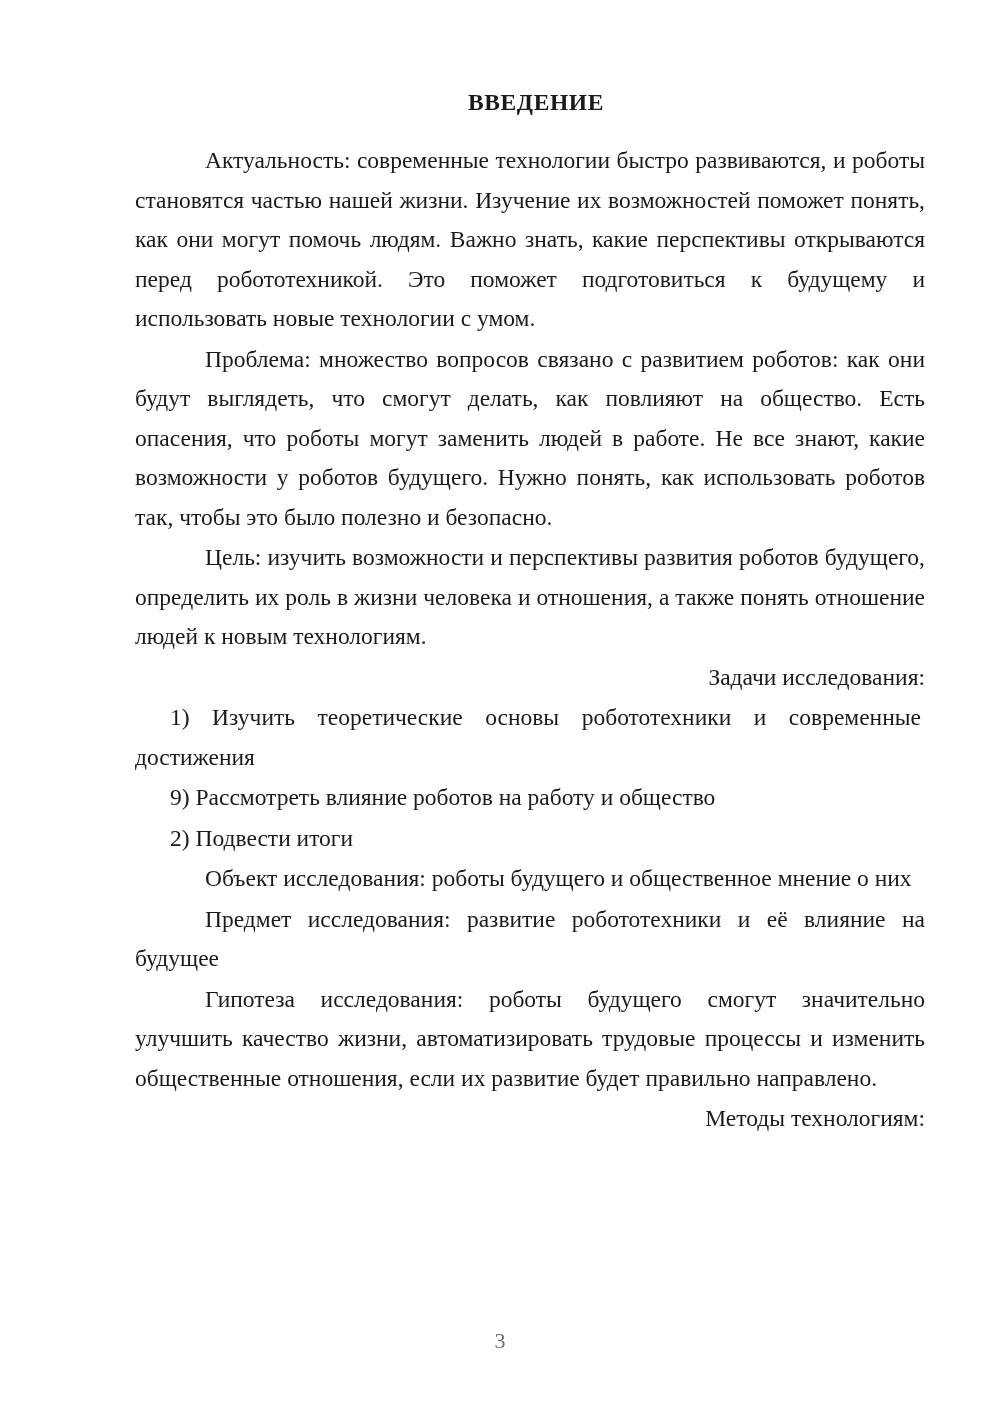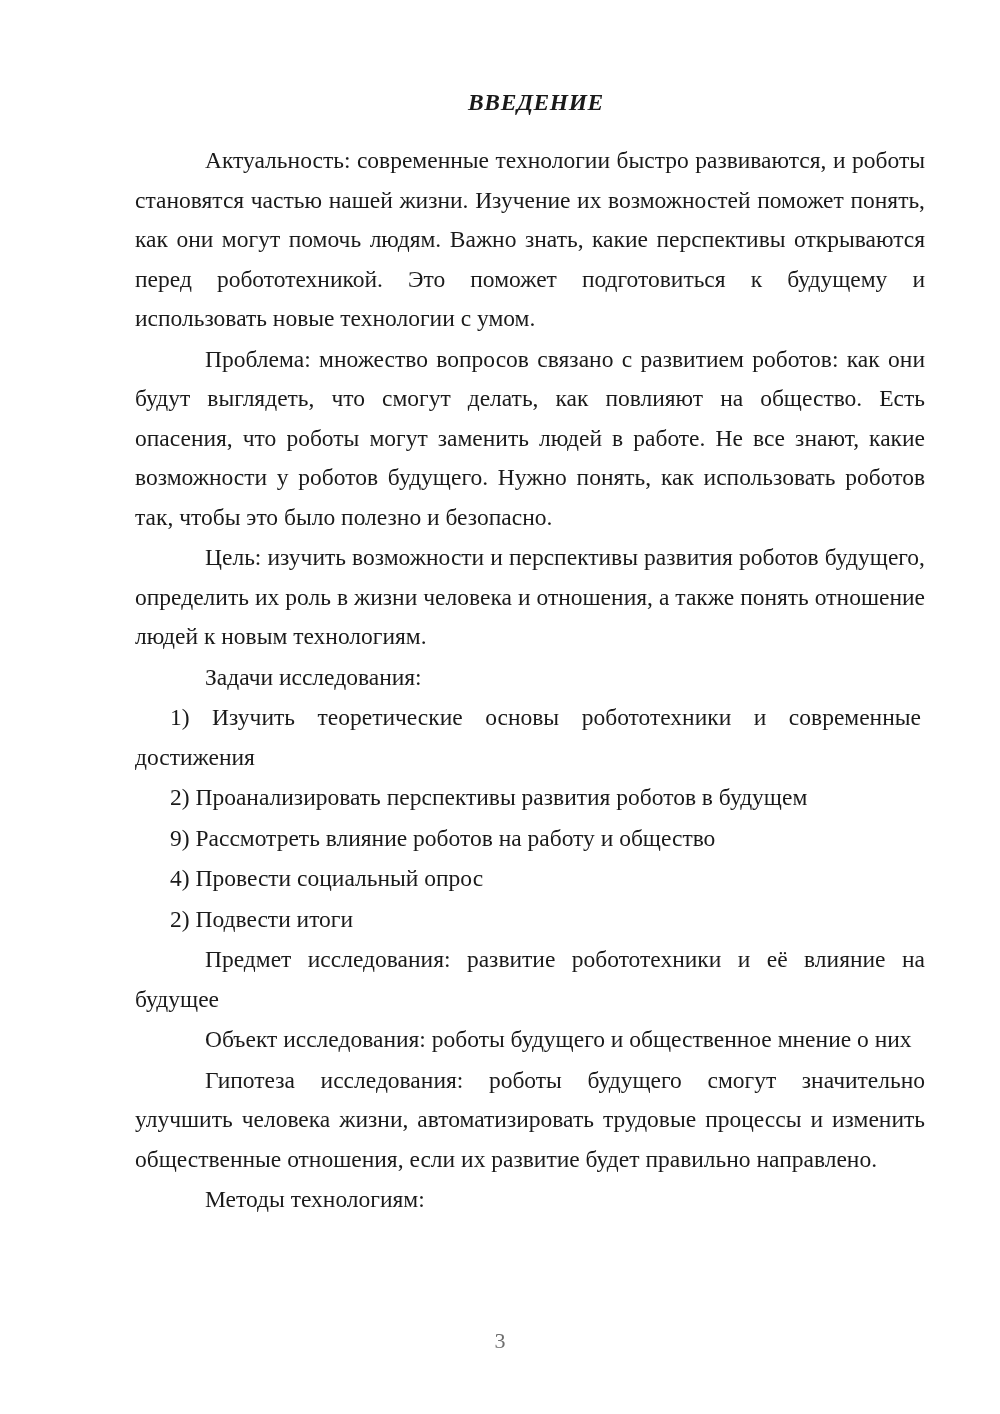--- a/index.html
+++ b/index.html
@@ -25,33 +25,32 @@
     top: 88px;
     width: 802px;
   }
   .doc-heading {
     font-size: 23.5px;
     font-weight: bold;
     text-align: center;
     letter-spacing: 0.6px;
     margin: 0 0 24px 0;
     line-height: 1.25;
-    font-style: italic;
   }
   .para {
     font-size: 23.5px;
     line-height: 39.5px;
     text-align: justify;
     text-justify: inter-word;
     margin: 0 12px 1px 0;
     text-indent: 70px;
     hyphens: none;
   }
   .para.plain {
-    text-align: left;
+    text-align: right;
   }
   .list-item {
     font-size: 23.5px;
     line-height: 39.5px;
     text-align: justify;
     text-justify: inter-word;
     margin: 0 16px 1px 0;
     text-indent: 35px;
   }
   .list-item.plain {
@@ -81,33 +80,31 @@
     <p class="para">Актуальность: современные технологии быстро развиваются, и роботы становятся частью нашей жизни. Изучение их возможностей поможет понять, как они могут помочь людям. Важно знать, какие перспективы открываются перед робототехникой. Это поможет подготовиться к будущему и использовать новые технологии с умом.</p>
 
     <p class="para">Проблема: множество вопросов связано с развитием роботов: как они будут выглядеть, что смогут делать, как повлияют на общество. Есть опасения, что роботы могут заменить людей в работе. Не все знают, какие возможности у роботов будущего. Нужно понять, как использовать роботов так, чтобы это было полезно и безопасно.</p>
 
     <p class="para">Цель: изучить возможности и перспективы развития роботов будущего, определить их роль в жизни человека и отношения, а также понять отношение людей к новым технологиям.</p>
 
     <p class="para plain">Задачи исследования:</p>
 
     <p class="list-item">1)  Изучить теоретические основы робототехники и современные достижения</p>
 
-    <p class="list-item plain">2) Проанализировать перспективы развития роботов в будущем</p>
 
     <p class="list-item plain">9) Рассмотреть влияние роботов на работу и общество</p>
 
-    <p class="list-item plain">4) Провести социальный опрос</p>
 
     <p class="list-item plain">2) Подвести итоги</p>
 
+    <p class="para">Объект исследования: роботы будущего и общественное мнение о них</p>
+
     <p class="para">Предмет исследования: развитие робототехники и её влияние на будущее</p>
 
-    <p class="para">Объект исследования: роботы будущего и общественное мнение о них</p>
-
-    <p class="para">Гипотеза исследования: роботы будущего смогут значительно улучшить человека жизни, автоматизировать трудовые процессы и изменить общественные отношения, если их развитие будет правильно направлено.</p>
+    <p class="para">Гипотеза исследования: роботы будущего смогут значительно улучшить качество жизни, автоматизировать трудовые процессы и изменить общественные отношения, если их развитие будет правильно направлено.</p>
 
     <p class="para plain">Методы технологиям:</p>
 
   </div>
 
   <div class="page-number">3</div>
 
 </div>
 
 </body></html>

